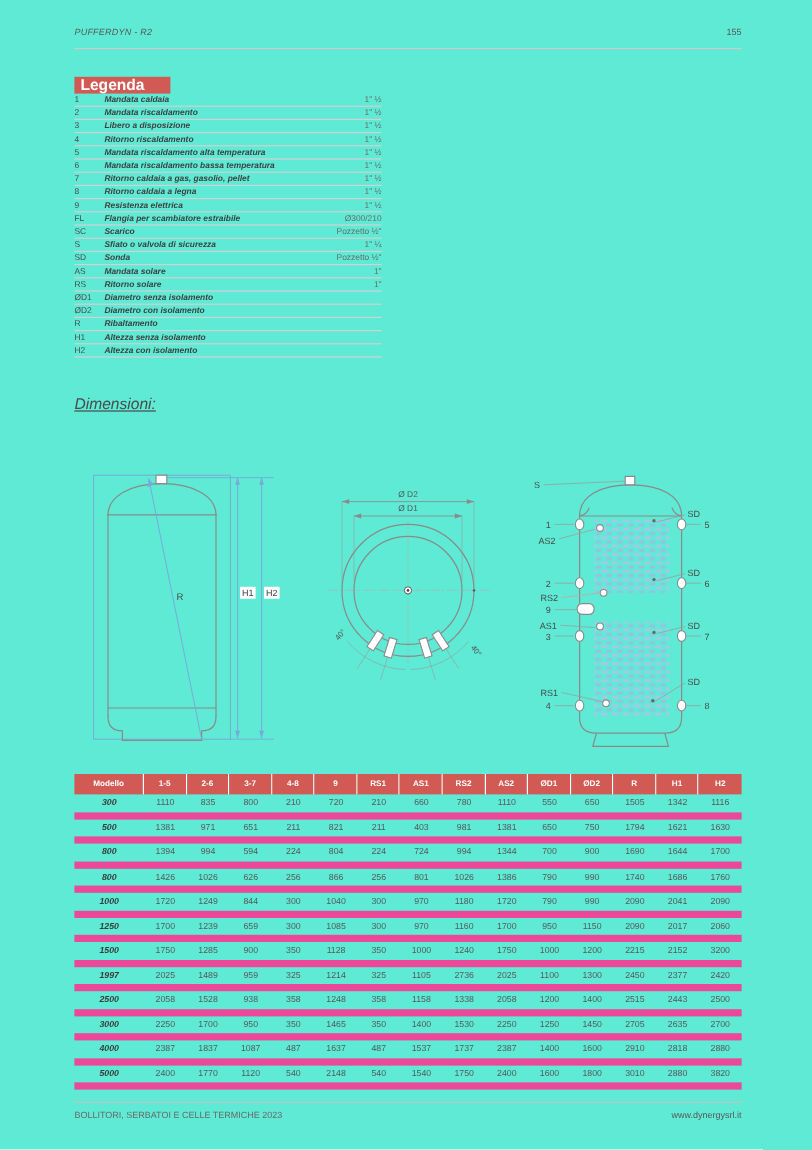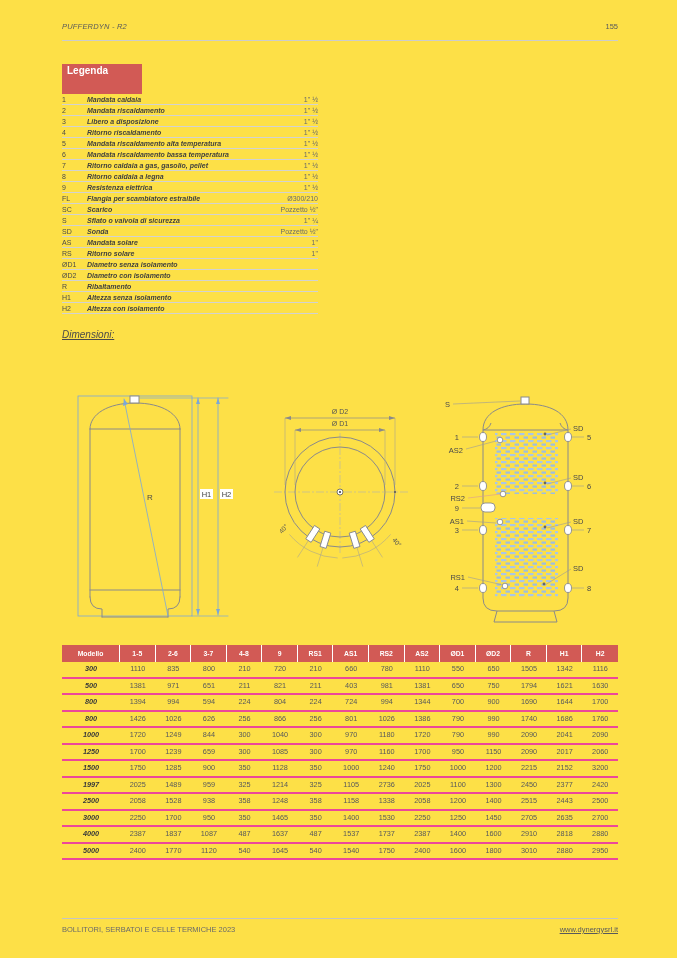--- a/index.html
+++ b/index.html
@@ -1,49 +1,49 @@
 <!DOCTYPE html>
 <html><head>
 <meta charset="utf-8">
 <style>
   * { margin:0; padding:0; box-sizing:border-box; }
   html,body { background:#fff; }
   .page {
-    position:relative; width:677px; height:958px; background:#fde047;
+    position:relative; width:677px; height:958px; background:#5eead4;
     font-family:"Liberation Sans", sans-serif; overflow:hidden;
   }
   
   .pg-title { position:absolute; left:62px; top:22px; font-size:7.5px; font-style:italic; color:#58595b; letter-spacing:.2px; }
   .pg-num   { position:absolute; right:59px; top:22px; font-size:7.5px; color:#58595b; }
   .pg-rule  { position:absolute; left:62px; top:40px; width:556px; border-top:1px solid #cccccc; }
   
   .legend { position:absolute; left:62px; top:64px; width:256px; }
-  .legend-title { width:80px; height:30px; line-height:13px; padding-left:5px;
-    background:#d25a55; color:#fff; font-size:10px; font-weight:bold; }
+  .legend-title { width:80px; height:14px; line-height:13px; padding-left:5px;
+    background:#d25a55; color:#fff; font-size:13px; font-weight:bold; }
   .legend-row { display:flex; align-items:center; height:11px; border-bottom:1px solid #d2d2d2; font-size:7px; }
   .legend-code { width:25px; color:#4a4a4a; }
   .legend-label { flex:1; font-style:italic; font-weight:bold; color:#3f3f3f; white-space:nowrap; }
   .legend-value { color:#6a6a6a; white-space:nowrap; text-align:right; }
   
-  .dim-label { position:absolute; left:62px; top:329px; font-size:10px; font-style:italic; color:#4a4a4a; text-decoration:underline; }
+  .dim-label { position:absolute; left:62px; top:329px; font-size:13px; font-style:italic; color:#4a4a4a; text-decoration:underline; }
   
   .drawings { position:absolute; left:60px; top:383px; width:560px; height:252px; }
   
   .spec-table { position:absolute; left:62px; top:645px; width:556px; font-size:7.3px; }
   .t-head { display:grid; grid-template-columns:58px repeat(14,1fr); }
   .t-head .th { background:#d25a55; color:#ffffff; font-weight:bold; font-size:6.8px;
     height:17px; line-height:17px; text-align:center; border-right:1.5px solid #ffffff; }
   .t-head .th:last-child { border-right:none; }
-  .t-row { display:grid; grid-template-columns:58px repeat(14,1fr); border-bottom:2px solid #ec4899; }
+  .t-row { display:grid; grid-template-columns:58px repeat(14,1fr); border-bottom:6px solid #ec4899; }
   .t-row .td { height:14.5px; line-height:14.5px; text-align:center; color:#58595b; }
   .t-row .td.model { font-weight:bold; font-style:italic; color:#3a3a3a; }
   
   .ft-rule { position:absolute; left:62px; top:918px; width:556px; border-top:1px solid #c4c4c4; }
   .ft-left { position:absolute; left:62px; top:925px; font-size:7.5px; color:#6a6a6a; }
-  .ft-right { position:absolute; right:59px; top:925px; font-size:7.5px; color:#58595b;text-decoration:underline; }
+  .ft-right { position:absolute; right:59px; top:925px; font-size:7.5px; color:#58595b; }
   svg text { font-family:"Liberation Sans", sans-serif; }
 </style>
 </head>
 <body>
 
 <div class="page">
 
   <div class="pg-title">PUFFERDYN - R2</div>
   <div class="pg-num">155</div>
   <div class="pg-rule"></div>
@@ -532,30 +532,30 @@
           <div class="td">2910</div>
           <div class="td">2818</div>
           <div class="td">2880</div>
         </div>
         <div class="t-row">
           <div class="td model">5000</div>
           <div class="td">2400</div>
           <div class="td">1770</div>
           <div class="td">1120</div>
           <div class="td">540</div>
-          <div class="td">1645</div>
+          <div class="td">2148</div>
           <div class="td">540</div>
           <div class="td">1540</div>
           <div class="td">1750</div>
           <div class="td">2400</div>
           <div class="td">1600</div>
           <div class="td">1800</div>
           <div class="td">3010</div>
           <div class="td">2880</div>
-          <div class="td">2950</div>
+          <div class="td">3820</div>
         </div>
       </div>
   </div>
 
   <div class="ft-rule"></div>
   <div class="ft-left">BOLLITORI, SERBATOI E CELLE TERMICHE 2023</div>
   <div class="ft-right">www.dynergysrl.it</div>
 
 </div>
 

